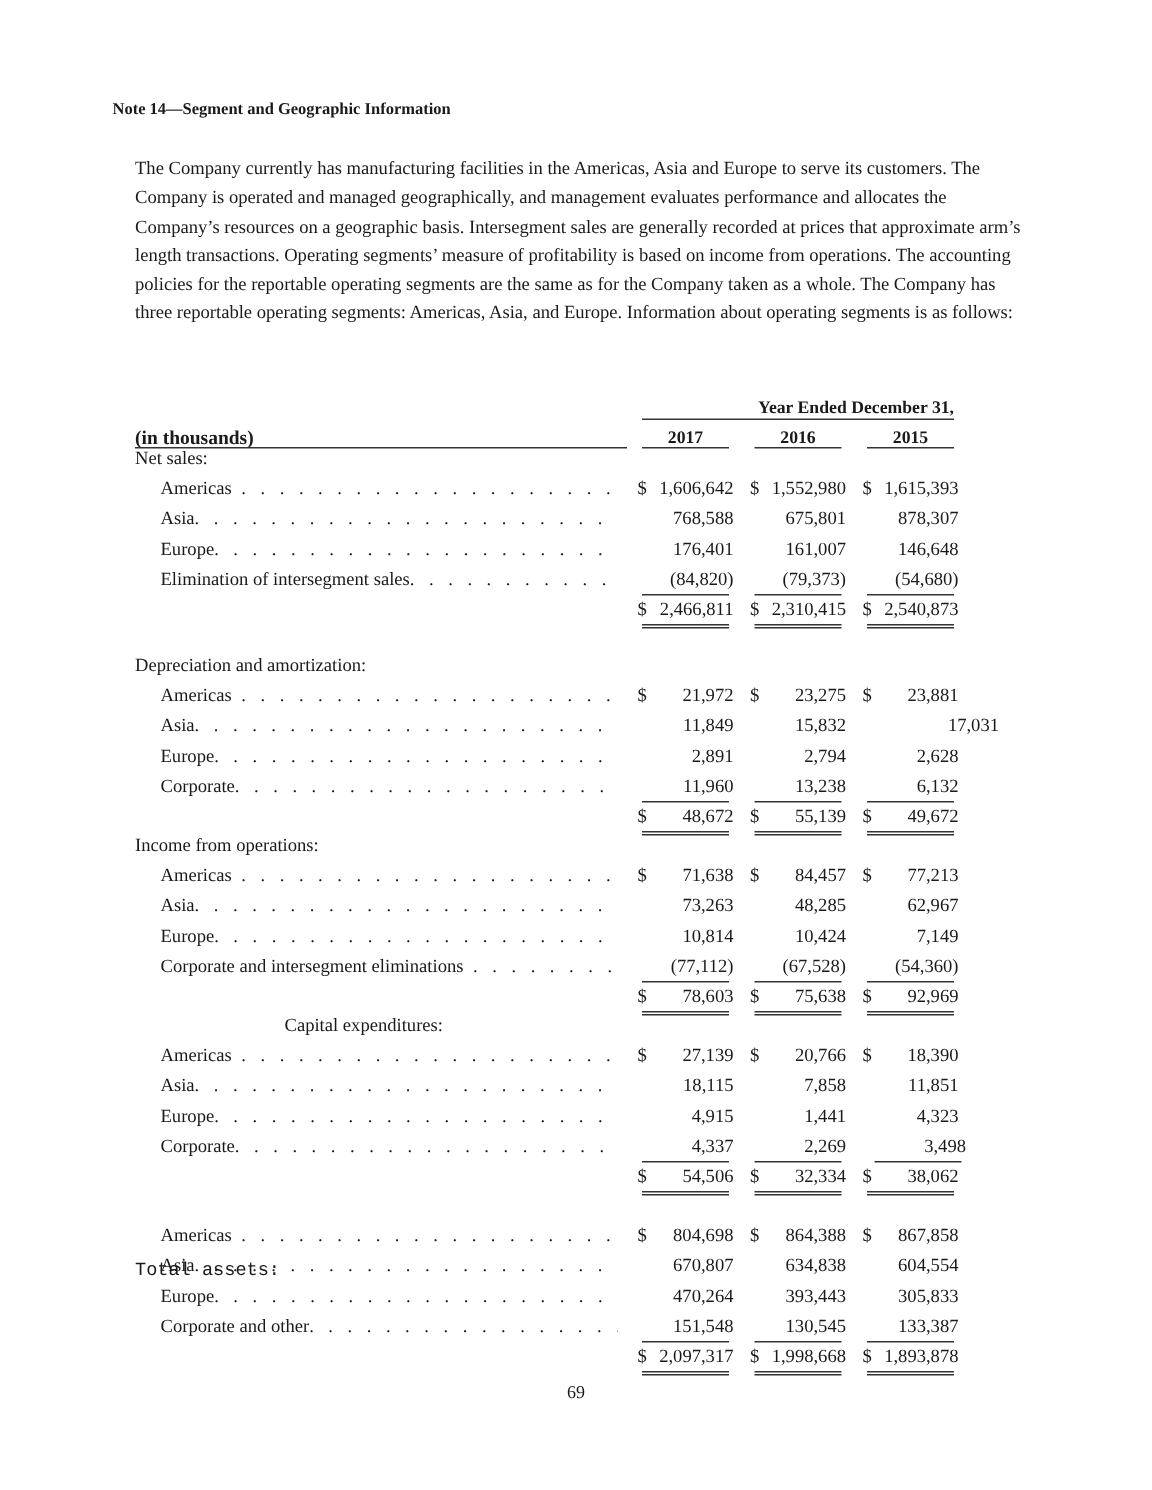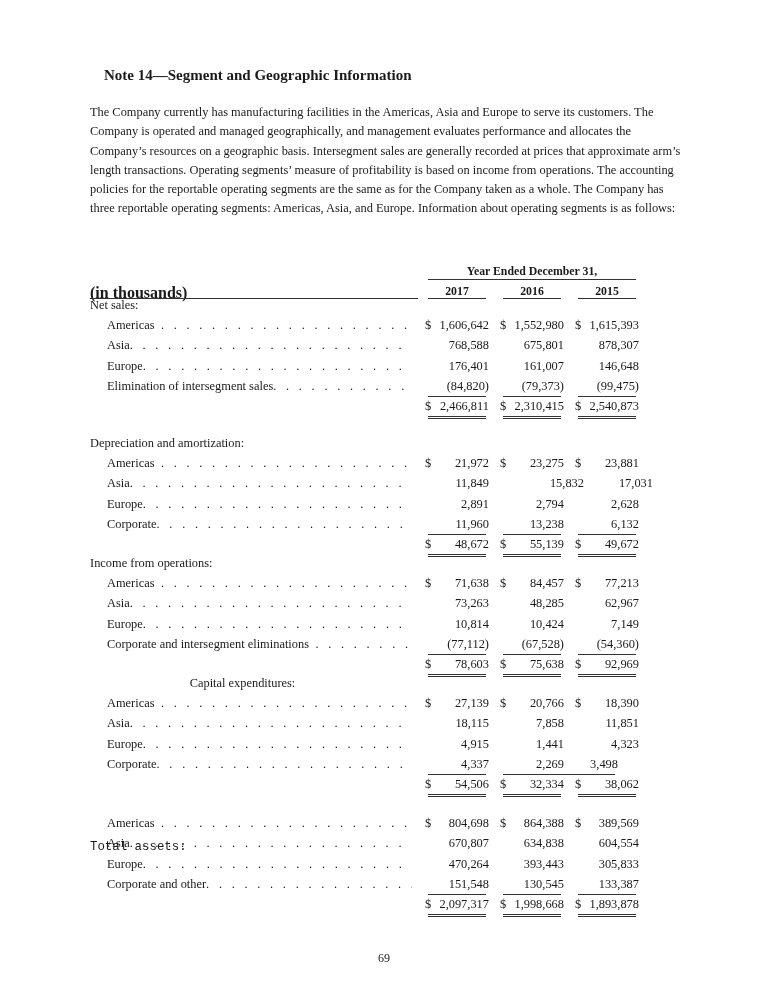--- a/index.html
+++ b/index.html
@@ -1,39 +1,39 @@
 <!DOCTYPE html>
 <html><head>
 <meta charset="utf-8">
 <style>
   html, body { margin: 0; padding: 0; background: #ffffff; }
   body { width: 768px; height: 993px; position: relative; overflow: hidden;
          font-family: "Liberation Serif", serif; color: #1a1a1a; font-size: 12.4px; }
-  .title { position: absolute; left: 104px; top: 67px; font-weight: bold; font-size: 15px; }
+  .title { position: absolute; left: 75px; top: 67px; font-weight: bold; font-size: 11px; }
   .intro { position: absolute; left: 90px; top: 103px; width: 600px; line-height: 19.3px; font-size: 12.4px; }
 
-  .hdr-span { position: absolute; left: 428px; width: 208px; top: 264px; text-align: center;
+  .hdr-span { position: absolute; left: 428px; width: 208px; top: 264px; text-align: right;
               font-weight: bold; font-size: 11.8px; padding-bottom: 18px; }
   .hdr-span-line { position: absolute; left: 428px; width: 208px; top: 279px; border-top: 1px solid #333; }
-  .hdr-thousands { position: absolute; left: 90px; top: 284px; font-weight: bold; font-size: 16px; }
+  .hdr-thousands { position: absolute; left: 90px; top: 284px; font-weight: bold; font-size: 13px; }
   .hdr-thousands-line { position: absolute; left: 90px; width: 328px; top: 298px; border-top: 1.5px solid #333; }
   .hdr-year { position: absolute; top: 284px; width: 58px; text-align: center; font-weight: bold; font-size: 11.8px; }
   .hdr-year-line { position: absolute; top: 298px; width: 58px; border-top: 1.5px solid #333; }
 
   .row { position: absolute; left: 0; width: 768px; height: 19px; }
   .lbl { position: absolute; left: 107px; width: 305px; white-space: nowrap; overflow: hidden; }
   .lbl.section { left: 90px; }
   .lbl .dots { letter-spacing: 3.3px; }
   .cell { position: absolute; width: 58px; height: 17px; }
   .cell .dollar { position: absolute; left: -3px; top: 0; }
   .cell .num { position: absolute; right: -3px; top: 0; white-space: nowrap; }
   .cell.under { border-bottom: 1px solid #333; }
   .cell.dbl { border-bottom: 3px double #333; }
 
-  .page-num { position: absolute; left: 0; width: 768px; top: 921px; text-align: center; font-size: 12px; margin-top: 30px; }
+  .page-num { position: absolute; left: 0; width: 768px; top: 921px; text-align: center; font-size: 12px; }
 </style>
 </head>
 <body>
 
 <div class="title">Note 14—Segment and Geographic Information</div>
 <div class="intro">The Company currently has manufacturing facilities in the Americas, Asia and Europe to serve its customers. The Company is operated and managed geographically, and management evaluates performance and allocates the Company’s resources on a geographic basis. Intersegment sales are generally recorded at prices that approximate arm’s length transactions. Operating segments’ measure of profitability is based on income from operations. The accounting policies for the reportable operating segments are the same as for the Company taken as a whole. The Company has three reportable operating segments: Americas, Asia, and Europe. Information about operating segments is as follows:</div>
 
 <div class="hdr-span">Year Ended December 31,</div>
 <div class="hdr-span-line"></div>
 <div class="hdr-thousands">(in thousands)</div>
@@ -91,21 +91,21 @@
     </div>
     <div class="row" style="top: 378.8px;">
       <span class="lbl"><span>Elimination of intersegment sales</span><span class="dots">. . . . . . . . . . . . . . . . . . . .</span></span>
       <div class="cell under" style="left: 428px;">
         <span class="num">(84,820)</span>
       </div>
       <div class="cell under" style="left: 503px;">
         <span class="num">(79,373)</span>
       </div>
       <div class="cell under" style="left: 578px;">
-        <span class="num">(99,475)</span>
+        <span class="num">(54,680)</span>
       </div>
     </div>
     <div class="row" style="top: 399px;">
       <div class="cell dbl" style="left: 428px;">
         <span class="dollar">$</span>
         <span class="num">2,466,811</span>
       </div>
       <div class="cell dbl" style="left: 503px;">
         <span class="dollar">$</span>
         <span class="num">2,310,415</span>
@@ -131,24 +131,24 @@
       <div class="cell" style="left: 578px;">
         <span class="dollar">$</span>
         <span class="num">23,881</span>
       </div>
     </div>
     <div class="row" style="top: 476.4px;">
       <span class="lbl"><span>Asia</span><span class="dots">. . . . . . . . . . . . . . . . . . . . . . . . . . . . . . . . . . . . . . . . .</span></span>
       <div class="cell" style="left: 428px;">
         <span class="num">11,849</span>
       </div>
-      <div class="cell" style="left: 523px;">
+      <div class="cell" style="left: 503px;">
         <span class="num">15,832</span>
       </div>
-      <div class="cell" style="left: 592px;">
+      <div class="cell" style="left: 605px;">
         <span class="num">17,031</span>
       </div>
     </div>
     <div class="row" style="top: 496.6px;">
       <span class="lbl"><span>Europe</span><span class="dots">. . . . . . . . . . . . . . . . . . . . . . . . . . . . . . . . . . . . . . .</span></span>
       <div class="cell" style="left: 428px;">
         <span class="num">2,891</span>
       </div>
       <div class="cell" style="left: 503px;">
         <span class="num">2,794</span>
@@ -294,21 +294,21 @@
       </div>
     </div>
     <div class="row" style="top: 756.8px;">
       <span class="lbl"><span>Corporate</span><span class="dots">. . . . . . . . . . . . . . . . . . . . . . . . . . . . . . . . . . . .</span></span>
       <div class="cell under" style="left: 428px;">
         <span class="num">4,337</span>
       </div>
       <div class="cell under" style="left: 503px;">
         <span class="num">2,269</span>
       </div>
-      <div class="cell under" style="left: 557px;">
+      <div class="cell under" style="left: 583px;">
         <span class="num">3,498</span>
       </div>
     </div>
     <div class="row" style="top: 777px;">
       <div class="cell dbl" style="left: 428px;">
         <span class="dollar">$</span>
         <span class="num">54,506</span>
       </div>
       <div class="cell dbl" style="left: 503px;">
         <span class="dollar">$</span>
@@ -327,21 +327,21 @@
       <div class="cell" style="left: 428px;">
         <span class="dollar">$</span>
         <span class="num">804,698</span>
       </div>
       <div class="cell" style="left: 503px;">
         <span class="dollar">$</span>
         <span class="num">864,388</span>
       </div>
       <div class="cell" style="left: 578px;">
         <span class="dollar">$</span>
-        <span class="num">389,569</span>
+        <span class="num">867,858</span>
       </div>
     </div>
     <div class="row" style="top: 836.4px;">
       <span class="lbl"><span>Asia</span><span class="dots">. . . . . . . . . . . . . . . . . . . . . . . . . . . . . . . . . . . . . . . .</span></span>
       <div class="cell" style="left: 428px;">
         <span class="num">670,807</span>
       </div>
       <div class="cell" style="left: 503px;">
         <span class="num">634,838</span>
       </div>

